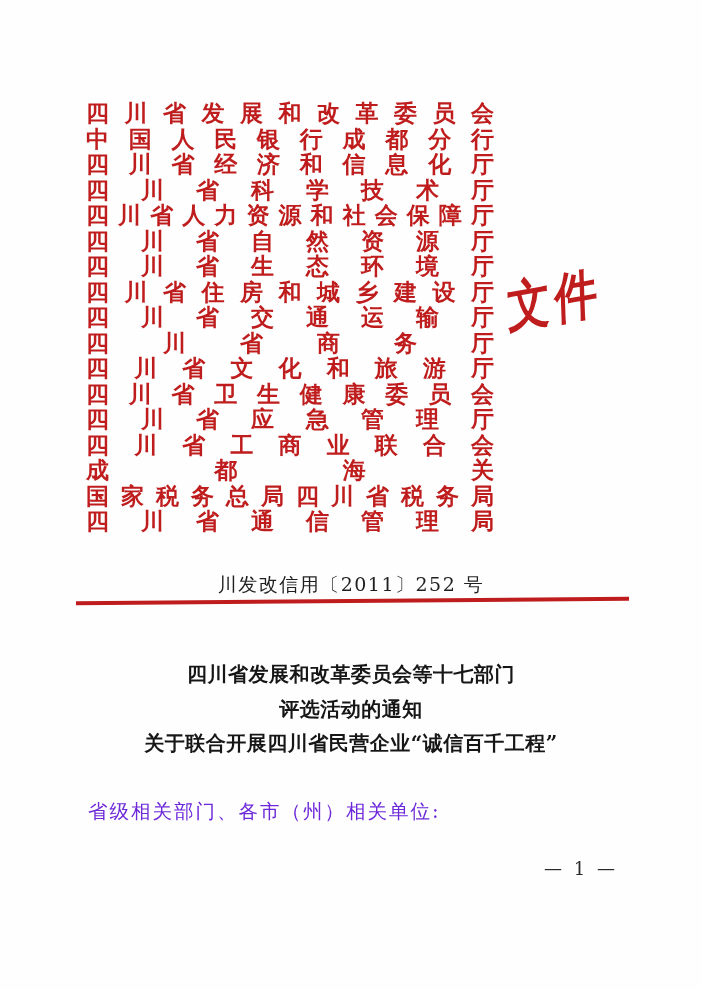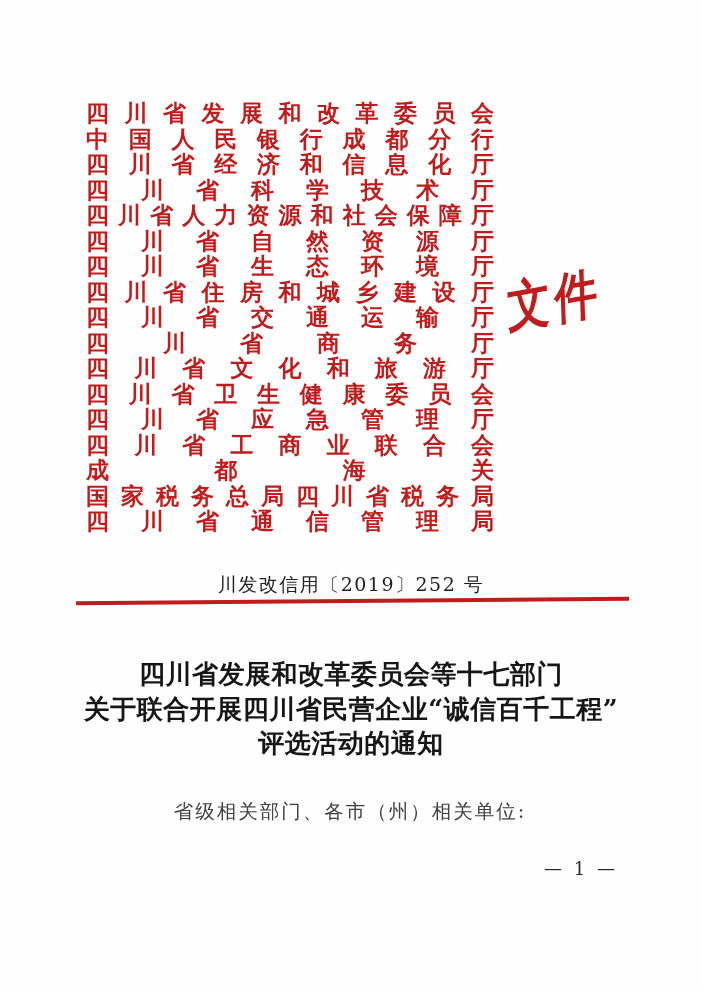--- a/index.html
+++ b/index.html
@@ -47,30 +47,29 @@
 
   .red-divider{
     position:absolute;left:76px;top:599px;width:553px;height:3.5px;
     background:var(--red);
     transform:rotate(-0.45deg);
   }
 
   .title-block{
     position:absolute;left:0;top:657px;width:702px;
     text-align:center;
-    font-size:26px;font-weight:bold;color:#161616;
+    font-size:20px;font-weight:bold;color:#161616;
     line-height:34.5px;
     letter-spacing:0.5px;
   }
 
   .body-block{
     position:absolute;left:88px;top:799px;width:524px;
-    font-size:19.5px;color:#404040;letter-spacing:2px;
+    font-size:19.5px;color:#6d28d9;letter-spacing:2px;
     line-height:26px;
-    text-align:center;
   }
   .salutation{white-space:nowrap;}
   .paragraph{
     margin-top:8px;
     text-indent:2.1em;
     white-space:nowrap;
   }
 
   .page-number{
     position:absolute;right:84px;top:858px;
@@ -269,28 +268,28 @@
         <span>通</span>
         <span>信</span>
         <span>管</span>
         <span>理</span>
         <span>局</span>
       </div>
     </div>
 
   <div class="wenjian">文件</div>
 
-  <div class="doc-number">川发改信用〔2019〕252 号</div>
+  <div class="doc-number">川发改信用〔2011〕252 号</div>
 
   <div class="red-divider"></div>
 
   <div class="title-block">
     <div>四川省发展和改革委员会等十七部门</div>
+    <div>评选活动的通知</div>
     <div>关于联合开展四川省民营企业“诚信百千工程”</div>
-    <div>评选活动的通知</div>
   </div>
 
   <div class="body-block">
     <div class="salutation">省级相关部门、各市（州）相关单位:</div>
   </div>
 
   <div class="page-number">— 1 —</div>
 
 </div>
 

